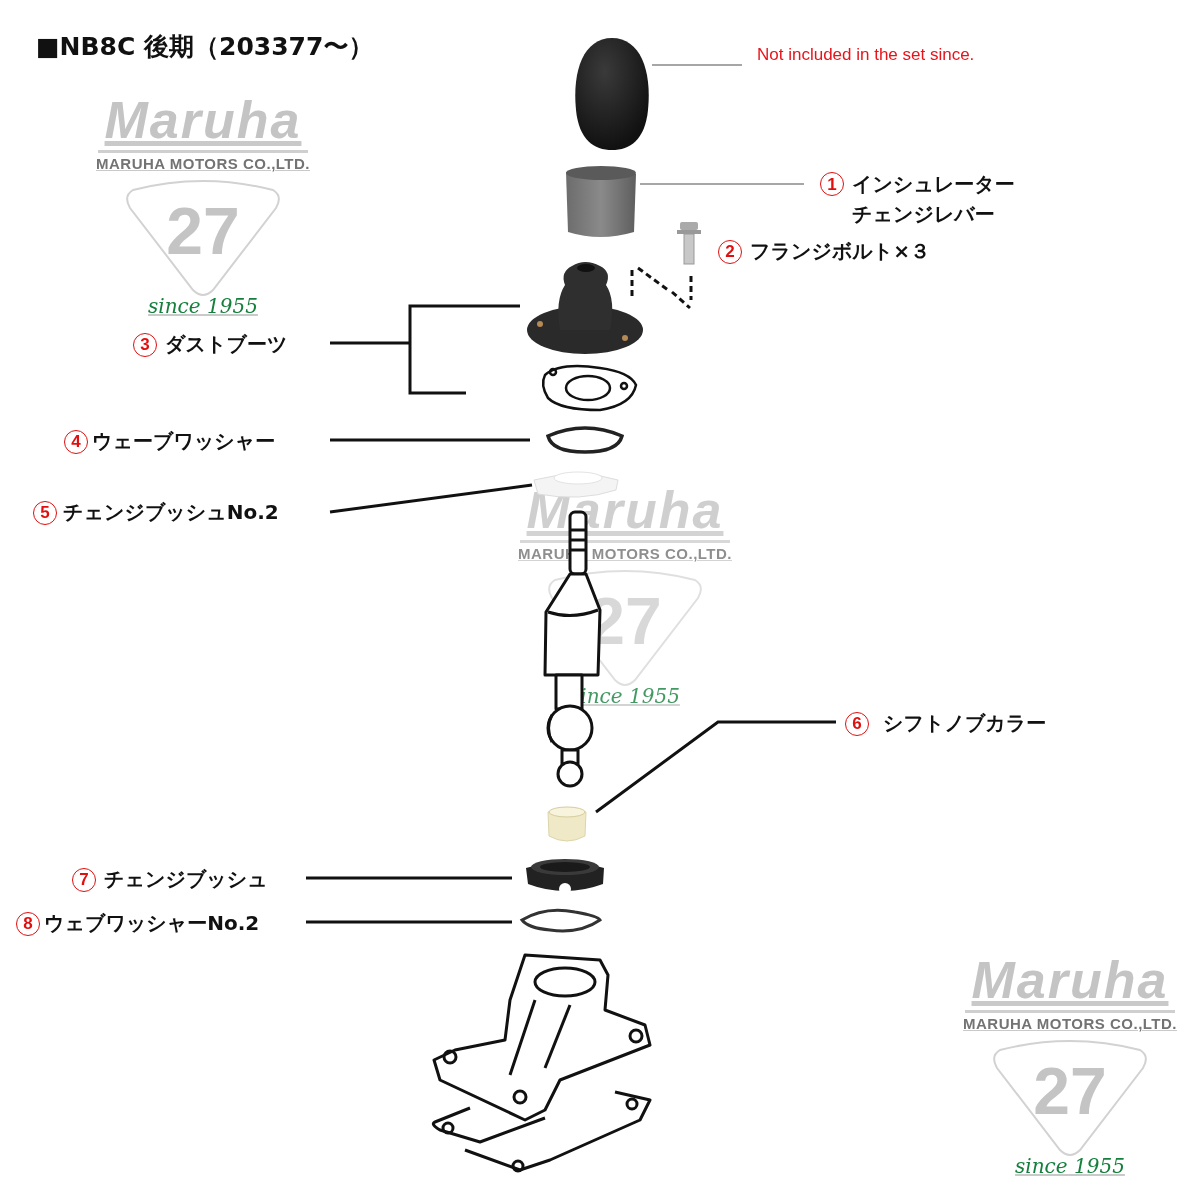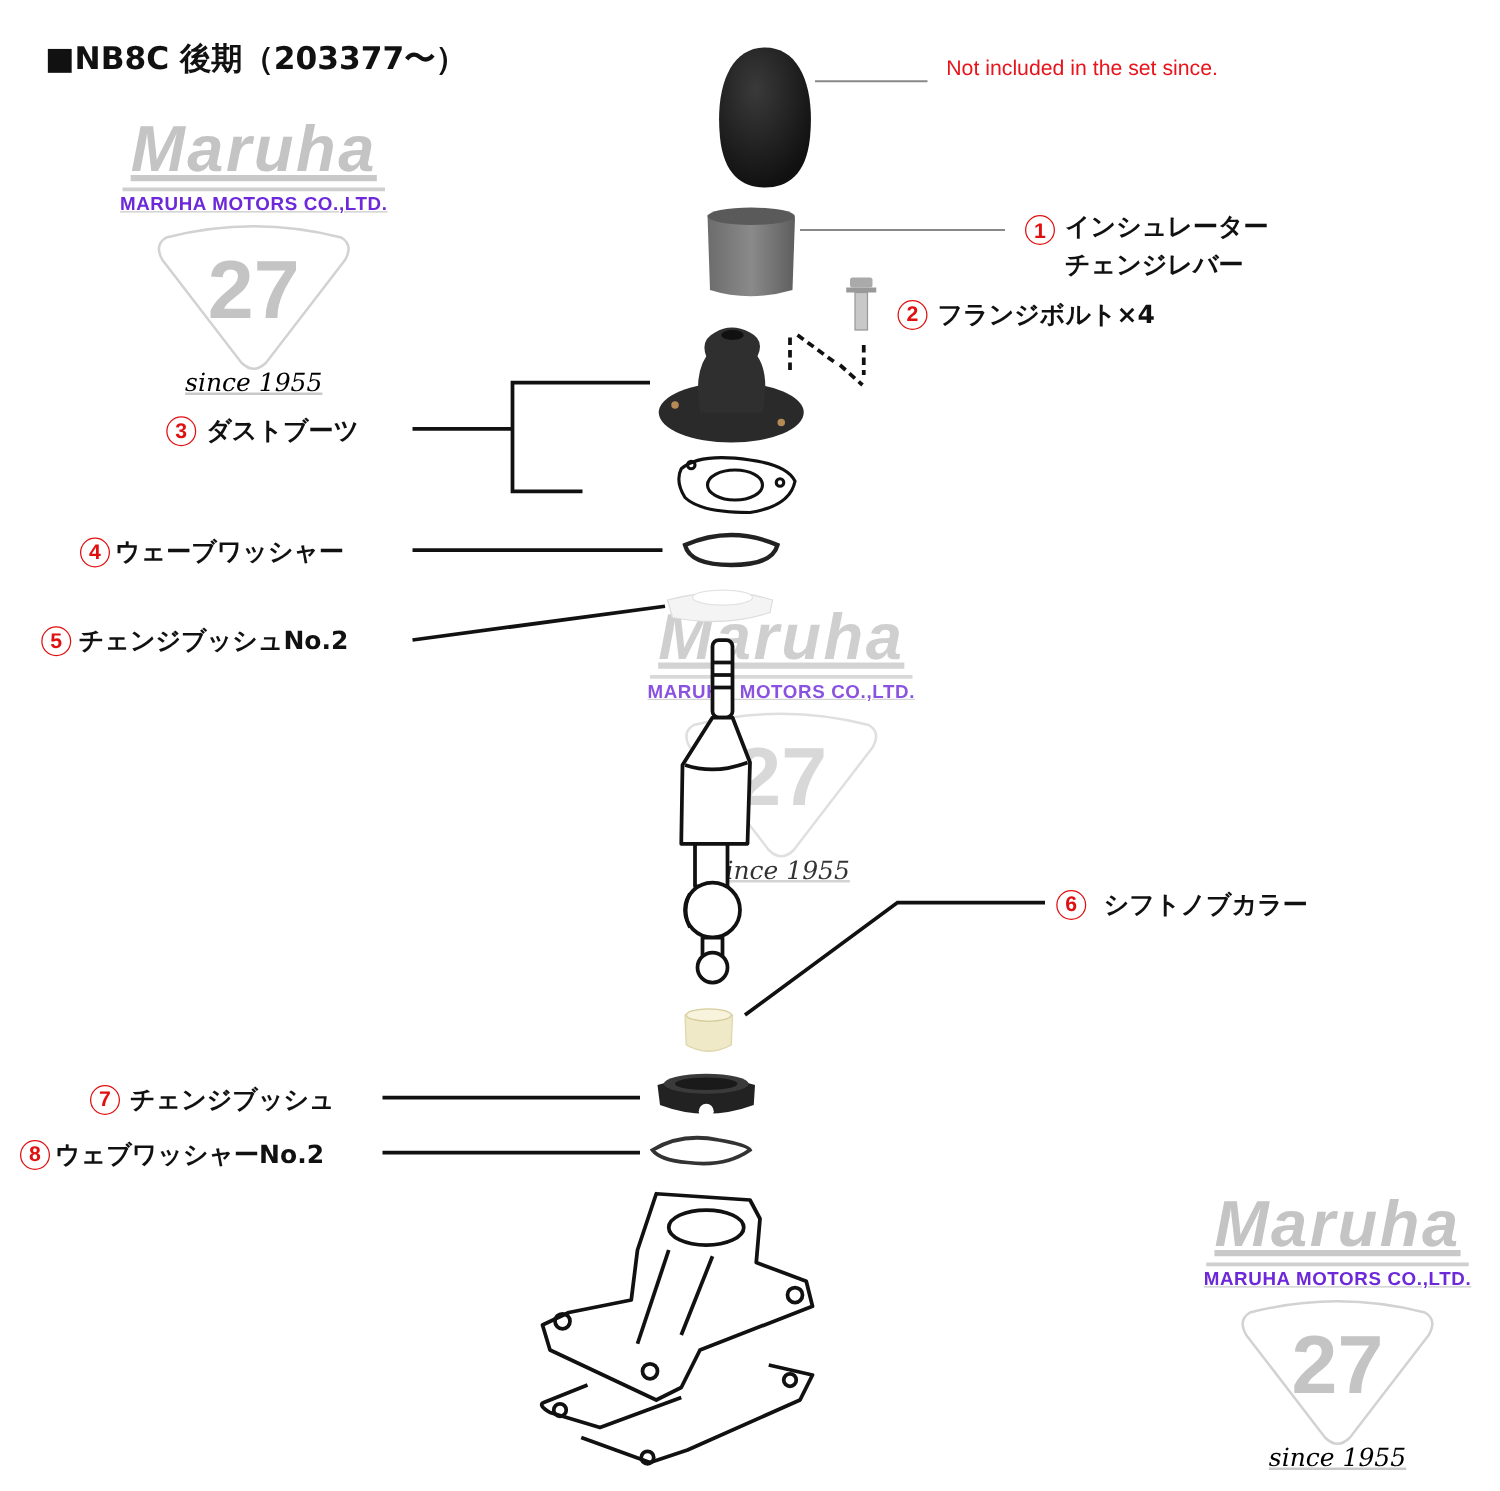--- a/index.html
+++ b/index.html
@@ -10,22 +10,22 @@
   .lbl { position:absolute; font-size:20px; font-weight:bold; white-space:nowrap; display:flex; align-items:center; gap:8px; color:#111; }
   .circ { width:24px; height:24px; border:1.5px solid #e01010; border-radius:50%; color:#e01010;
           font-size:17px; font-weight:bold; display:inline-flex; align-items:center; justify-content:center;
           box-sizing:border-box; line-height:1; font-family:"Liberation Sans", sans-serif; }
   .note { left:757px; top:44px; color:#e8141b; font-family:"Liberation Sans", sans-serif; }
   .note .jp { font-size:19px; line-height:24px; }
   .note .en { font-size:17px; line-height:22px; }
   .wm { position:absolute; width:250px; text-align:center; color:#c9c9c9;text-decoration:underline; }
   .wm .brand { font-family:"Liberation Sans", sans-serif; font-style:italic; font-weight:bold; font-size:52px; line-height:56px; letter-spacing:2px; color:#c4c4c4; }
   .wm .rule { height:3px; background:#cfcfcf; margin:2px 20px 2px 20px; }
-  .wm .co { font-family:"Liberation Sans", sans-serif; font-weight:bold; font-size:15px; letter-spacing:0.5px; color:#6d28d9; }
-  .wm .since { font-family:"DejaVu Serif", serif; font-style:italic; font-size:20px; color:#000000; }
+  .wm .co { font-family:"Liberation Sans", sans-serif; font-weight:bold; font-size:15px; letter-spacing:0.5px; color:#737373; }
+  .wm .since { font-family:"DejaVu Serif", serif; font-style:italic; font-size:20px; color:#15803d; }
   svg.overlay { position:absolute; left:0; top:0; }
 </style>
 </head>
 <body>
 
 <div class="abs title">■NB8C 後期（203377〜）</div>
 
 <div class="wm" style="left:78px;top:92px;">
   <div class="brand">Maruha</div>
   <div class="rule"></div>
@@ -175,29 +175,29 @@
     <circle cx="518" cy="1166" r="5"></circle>
   </g>
 </svg>
 
 <div class="abs note">
   <div class="en">Not included in the set since.</div>
 </div>
 
 <div class="lbl" style="left:820px;top:172px;align-items:flex-start;">
   <span class="circ">1</span>
-  <span style="line-height:30px;margin-top:-3px;font-family:Liberation Mono, monospace;">
+  <span style="line-height:30px;margin-top:-3px;">
     <span style="display:block">インシュレーター</span>
     <span style="display:block">チェンジレバー</span>
   </span>
 </div>
 
 <div class="lbl" style="left:718px;top:238px;">
   <span class="circ">2</span>
-  <span>フランジボルト×4</span>
+  <span>フランジボルト×３</span>
 </div>
 
 <div class="lbl" style="left:133px;top:331px;">
   <span class="circ">3</span>
   <span>ダストブーツ</span>
 </div>
 
 <div class="lbl" style="left:64px;top:428px;gap:4px;">
   <span class="circ">4</span>
   <span>ウェーブワッシャー</span>

